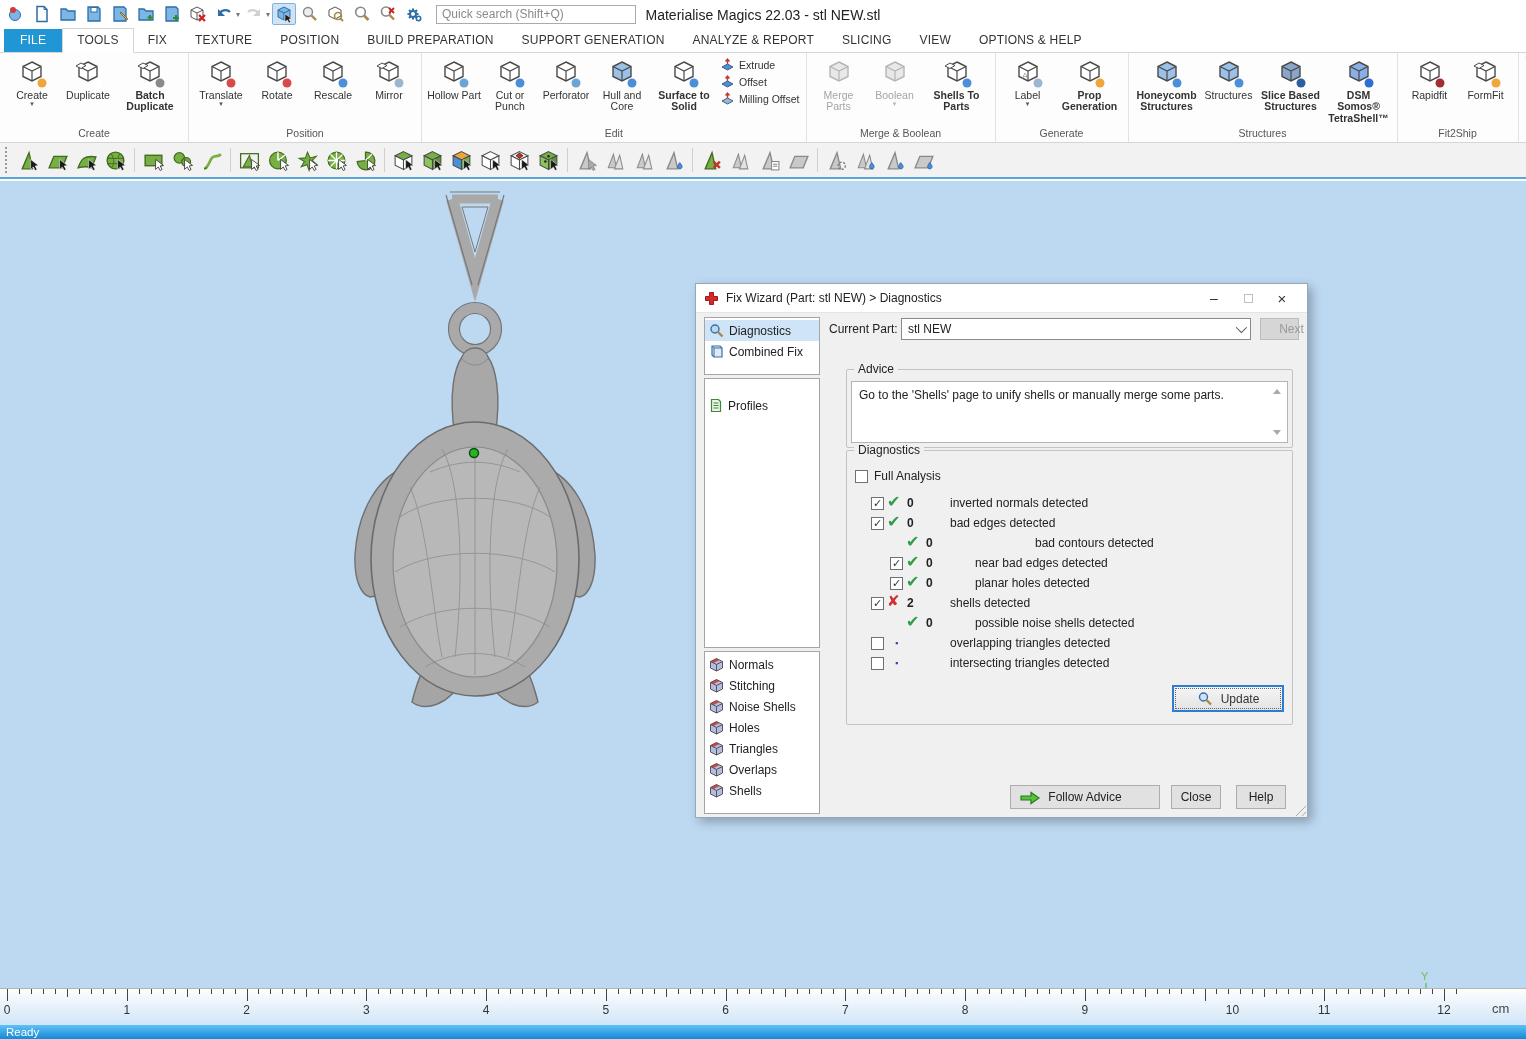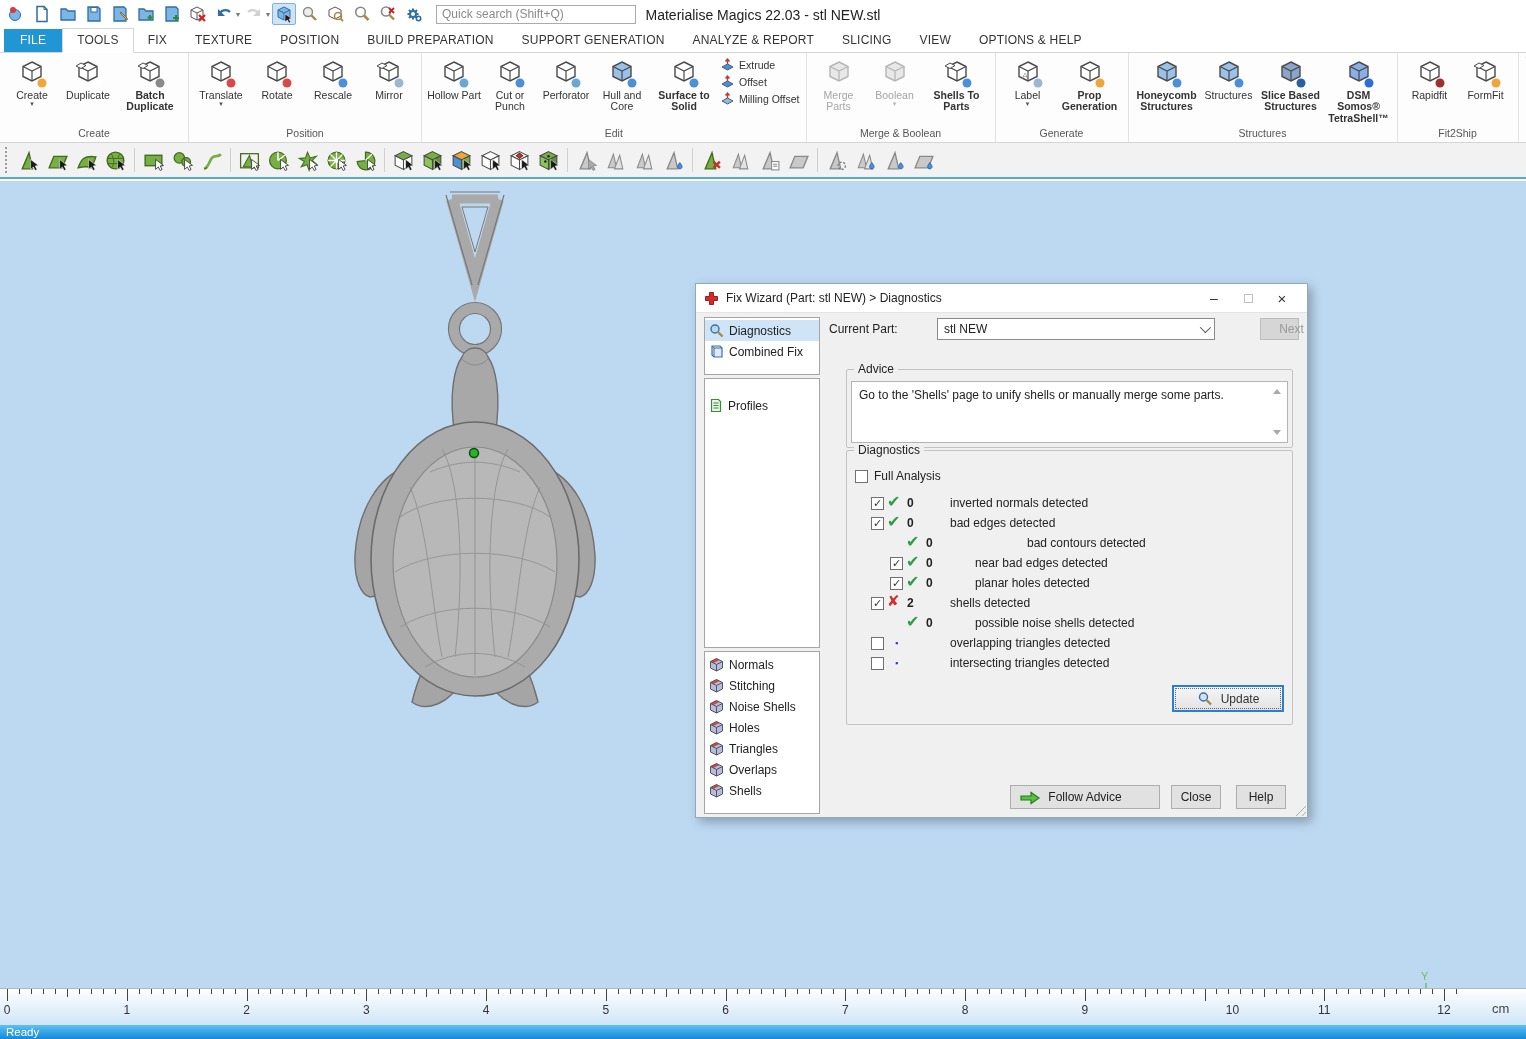--- a/index.html
+++ b/index.html
@@ -59,21 +59,21 @@
   .dlg-title { height:29px; background:#fff; display:flex; align-items:center; padding:0 8px; border-bottom:1px solid #e4e4e4; }
   .dlg-title-text { margin-left:7px; font-size:12px; color:#222; flex:1; }
   .dlg-winbtn { width:34px; height:22px; display:flex; align-items:center; justify-content:center; color:#333; font-size:14px; }
   .dlg-winbtn.max { color:#c0c0c0; }
   .maxsq { width:9px; height:9px; border:1px solid #c0c0c0; }
   .dlg-side { position:absolute; left:8px; top:33px; width:116px; }
   .sidebox { background:#fff; border:1px solid #a5a5a5; margin-bottom:3px; padding:2px 0; }
   .side-item { height:21px; display:flex; align-items:center; gap:5px; padding-left:4px; font-size:12px; color:#222; }
   .side-item.selected { background:#cfe4f7; }
   .dlg-main { position:absolute; left:133px; top:33px; right:8px; }
-  .cp-row { display:flex; align-items:center; height:24px; margin-top:0;gap:36px; }
+  .cp-row { display:flex; align-items:center; height:24px; margin-top:0; }
   .cp-label { width:72px; font-size:12px; color:#222; }
   .combo { flex:1; height:22px; background:#fff; border:1px solid #8a8a8a; display:flex; align-items:center; padding:0 6px; position:relative; margin-right:9px; }
   .combo .cval { flex:1; font-size:12px; color:#222; }
   .combo .cchev { width:8px; height:8px; border-right:1.5px solid #555; border-bottom:1.5px solid #555; transform:rotate(45deg) translateY(-2px); }
   .btn { background:#e1e1e1; border:1px solid #adadad; font-size:12px; color:#222; display:flex; align-items:center; justify-content:center; }
   .btn.dis { background:#d6d6d6; color:#9a9a9a; border-color:#bcbcbc;padding-left:24px; }
   .nextbtn { width:39px; height:22px; }
   .groupbox { position:absolute; left:150px; border:1px solid #c3c3c3; border-radius:2px; }
   .gb-label { position:absolute; top:-8px; left:7px; background:#f0f0f0; padding:0 4px; font-size:12px; color:#222; }
   .advice-box { position:absolute; left:4px; top:11px; right:4px; bottom:4px; background:#fff; border:1px solid #b4b4b4; }
@@ -962,21 +962,21 @@
         </div>
         <div class="diag-row" style="top: 20px; left: 0px; right: 0px;">
           <span class="cbx" style="left: 24px;">✓</span>
           <span class="dstat ok" style="left: 40px; top: -1px;">✔</span>
           <span class="dcount" style="left: 60px;">0</span>
           <span class="dlabel" style="left: 103px;">bad edges detected</span>
         </div>
         <div class="diag-row" style="top: 40px; left: 0px; right: 0px;">
           <span class="dstat ok" style="left: 59px; top: -1px;">✔</span>
           <span class="dcount" style="left: 79px;">0</span>
-          <span class="dlabel" style="left: 136px; padding-left: 44px;">bad contours detected</span>
+          <span class="dlabel" style="left: 144px; padding-left: 44px;">bad contours detected</span>
         </div>
         <div class="diag-row" style="top: 60px; left: 0px; right: 0px;">
           <span class="cbx" style="left: 43px;">✓</span>
           <span class="dstat ok" style="left: 59px; top: -1px;">✔</span>
           <span class="dcount" style="left: 79px;">0</span>
           <span class="dlabel" style="left: 128px;">near bad edges detected</span>
         </div>
         <div class="diag-row" style="top: 80px; left: 0px; right: 0px;">
           <span class="cbx" style="left: 43px;">✓</span>
           <span class="dstat ok" style="left: 59px; top: -1px;">✔</span>

